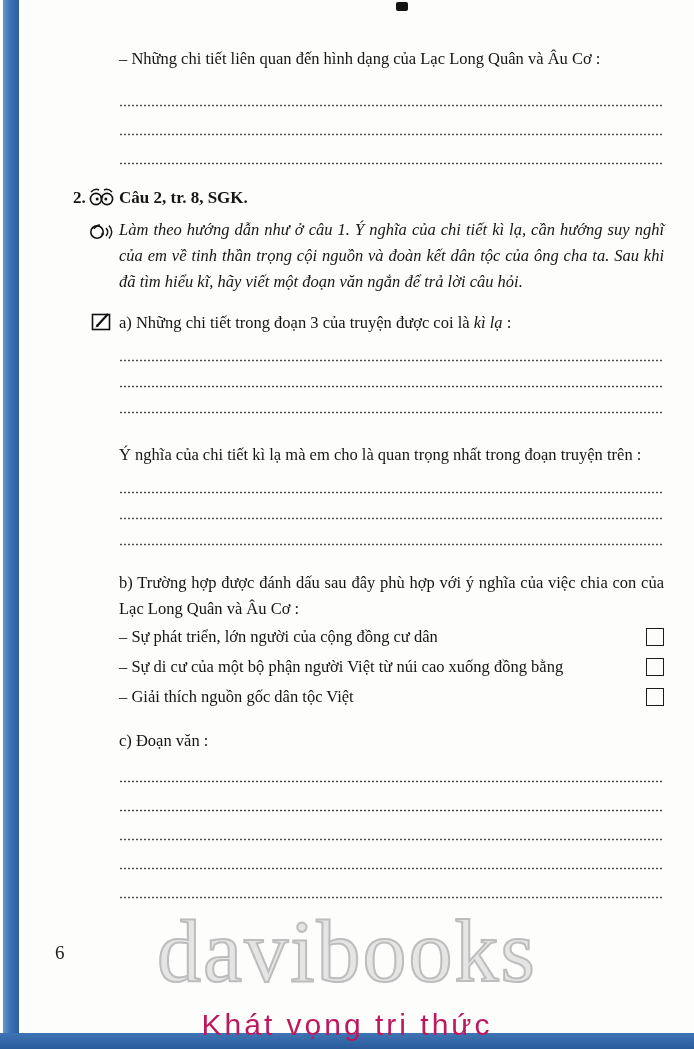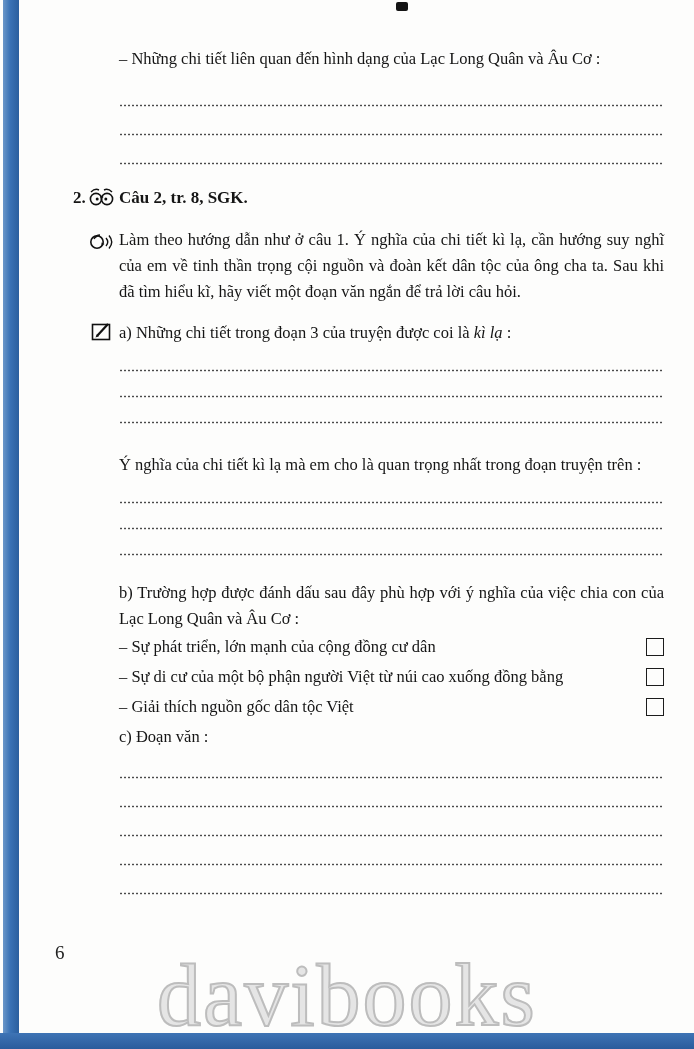--- a/index.html
+++ b/index.html
@@ -68,21 +68,21 @@
     position: absolute; left: -46px; top: 0;
     font-weight: bold; font-size: 17px;
   }
   .icon-wrap { display: inline-block; }
   .q-head .icon-wrap {
     position: absolute; left: -31px; top: 1px;
   }
 
   .block { position: relative; }
   .block .icon-abs { position: absolute; }
-  .instr-block { margin-top: 16px; }
+  .instr-block { margin-top: 6px; font-style: italic; }
   .instr-block .icon-abs { left: -31px; top: 2px; }
   .parta-block { margin-top: 15px; }
   .parta-block .icon-abs { left: -28px; top: 0px; }
   .mt10 { margin-top: 28px; }
   .mt22 { margin-top: 24px; }
 
   .option {
     display: flex;
     align-items: center;
     justify-content: space-between;
@@ -90,41 +90,40 @@
   }
   .opt-text { font-size: 16.5px; line-height: 30px; white-space: nowrap; }
   .checkbox {
     width: 18px; height: 18px;
     border: 1.6px solid #1c1c1c;
     background: transparent;
     flex-shrink: 0;
     margin-left: 8px;
   }
 
-  .partc { margin-top: 2px; line-height: 26px; }
+  .partc { margin-top: 16px; line-height: 26px; }
 
   .page-number {
     position: absolute; left: 55px; top: 942px;
     font-size: 19px; color: #222;
   }
 
   .watermark {
     position: absolute; left: 0; right: 0; top: 908px;
     text-align: center;
     pointer-events: none;
   }
   .wm-text {
     font-family: "Liberation Serif", serif;
     font-size: 88px;
     line-height: 1.0;
     letter-spacing: 2px;
     color: rgba(248, 248, 248, 0.55);
     -webkit-text-stroke: 2px #bdbdbd;
     text-shadow: 0 0 1px #cfcfcf;
-    margin-top: 44px;
   }
   .wm-tagline {
     margin-top: 12px;
     font-family: "Liberation Sans", sans-serif;
     font-size: 30px;
     letter-spacing: 3px;
     color: #be185d;
   }
 
   em { font-style: italic; }
@@ -199,21 +198,21 @@
 
     <div class="dots compact">
       <div class="dline"></div>
       <div class="dline"></div>
       <div class="dline"></div>
     </div>
 
     <p class="para mt22">b) Trường hợp được đánh dấu sau đây phù hợp với ý nghĩa của việc chia con của Lạc Long Quân và Âu Cơ :</p>
 
     <div class="option">
-      <span class="opt-text">– Sự phát triển, lớn mạnh của cộng đồng cư dân</span>
+      <span class="opt-text">– Sự phát triển, lớn người của cộng đồng cư dân</span>
       <span class="checkbox"></span>
     </div>
     <div class="option">
       <span class="opt-text">– Sự di cư của một bộ phận người Việt từ núi cao xuống đồng bằng</span>
       <span class="checkbox"></span>
     </div>
     <div class="option">
       <span class="opt-text">– Giải thích nguồn gốc dân tộc Việt</span>
       <span class="checkbox"></span>
     </div>

